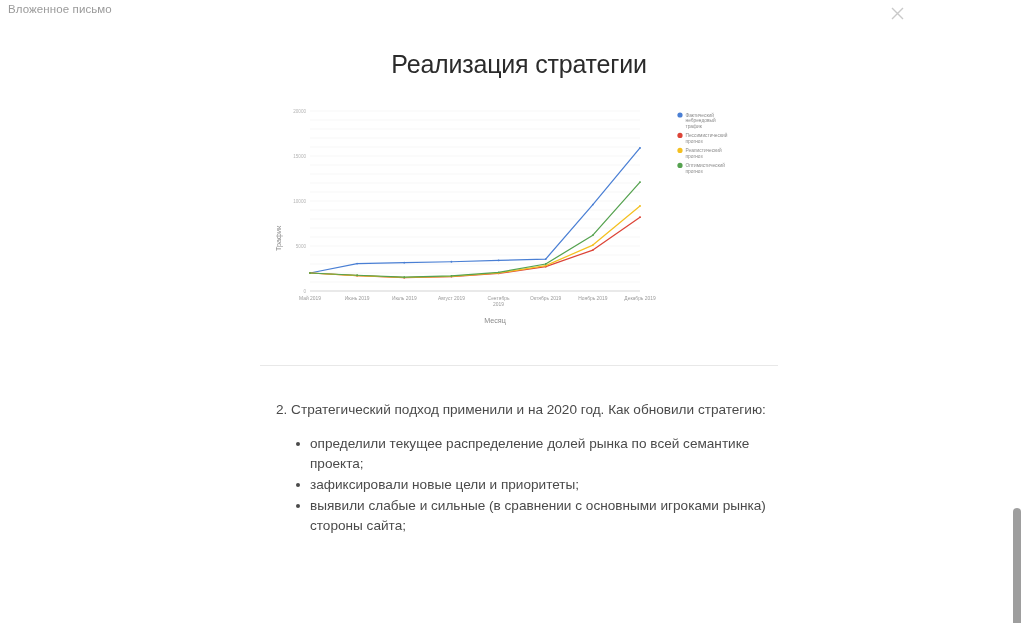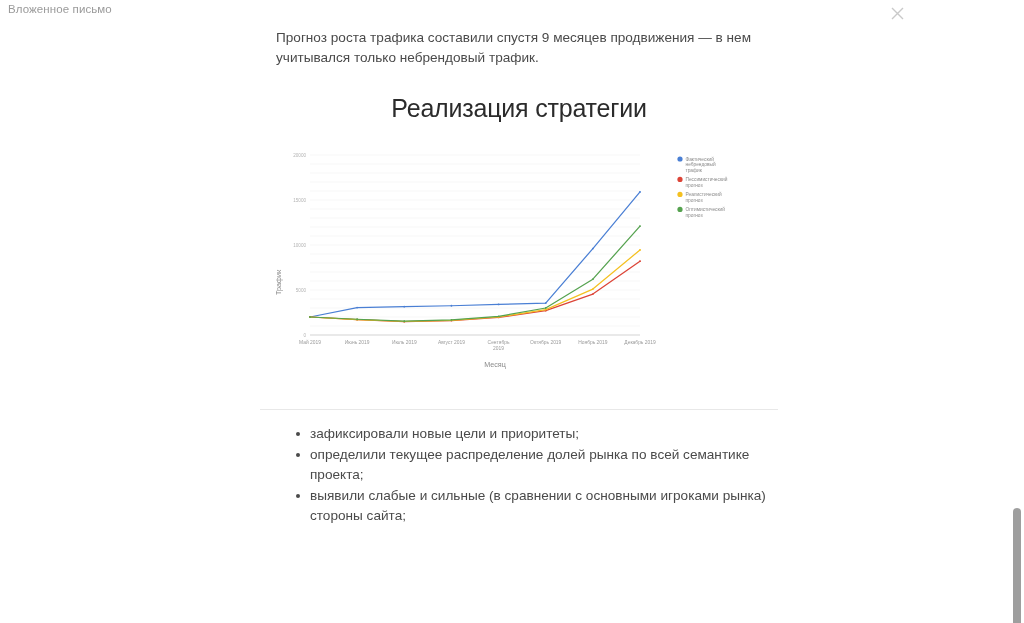--- a/index.html
+++ b/index.html
@@ -157,21 +157,20 @@
 
     <div class="close-btn">
       <svg width="15" height="15" viewBox="0 0 15 15">
         <path d="M2,2 L13,13 M13,2 L2,13" stroke="#c9c9c9" stroke-width="1.4" fill="none"></path>
       </svg>
     </div>
   </div>
 
   <div class="doc">
 
-    <p class="para p-intro">Прогноз роста трафика составили спустя 9 месяцев продвижения — в нем учитывался только небрендовый трафик.</p>
 
     <h1 class="doc-title">Реализация стратегии</h1>
 
 
     <div class="chart-block">
       <svg class="chart-svg" width="534" height="252" viewBox="0 0 534 252">
 
         <rect x="58" y="10" width="330" height="180" fill="#ffffff"></rect>
 
         <g id="gridlines">
@@ -276,24 +275,25 @@
             <text x="433.5" y="56.50" class="legend-text">прогноз</text>
             <circle cx="428" cy="64.4" r="2.6" fill="#55a24f"></circle>
             <text x="433.5" y="66.10" class="legend-text">Оптимистический</text>
             <text x="433.5" y="71.50" class="legend-text">прогноз</text>
           </g>
       </svg>
     </div>
 
     <div class="divider"></div>
 
+    <p class="para p-section">2. Стратегический подход применили и на 2020 год. Как обновили стратегию:</p>
 
     <ul class="bullets" id="bullets">
+        <li>определили текущее распределение долей рынка по всей семантике проекта;</li>
         <li>зафиксировали новые цели и приоритеты;</li>
-        <li>определили текущее распределение долей рынка по всей семантике проекта;</li>
         <li>выявили слабые и сильные (в сравнении с основными игроками рынка) стороны сайта;</li>
       </ul>
   </div>
 
   <div class="scrollbar-track">
     <div class="scrollbar-thumb"></div>
   </div>
 
 </div>
 

